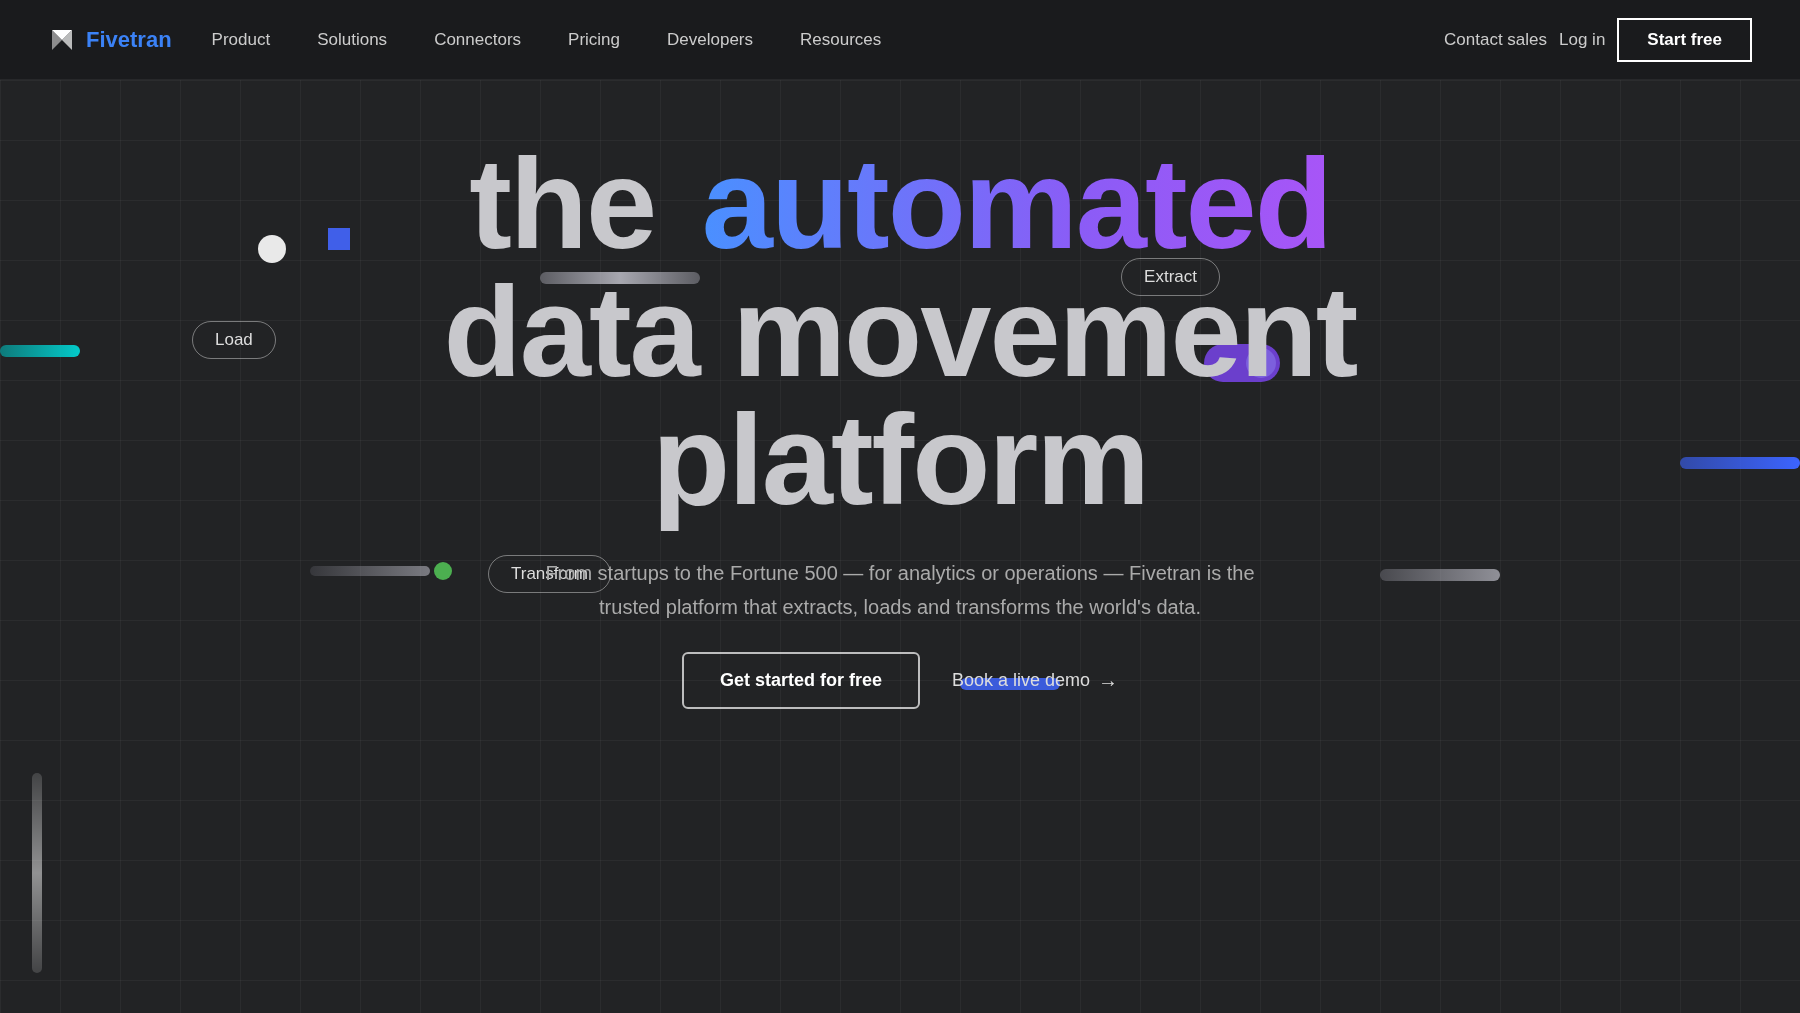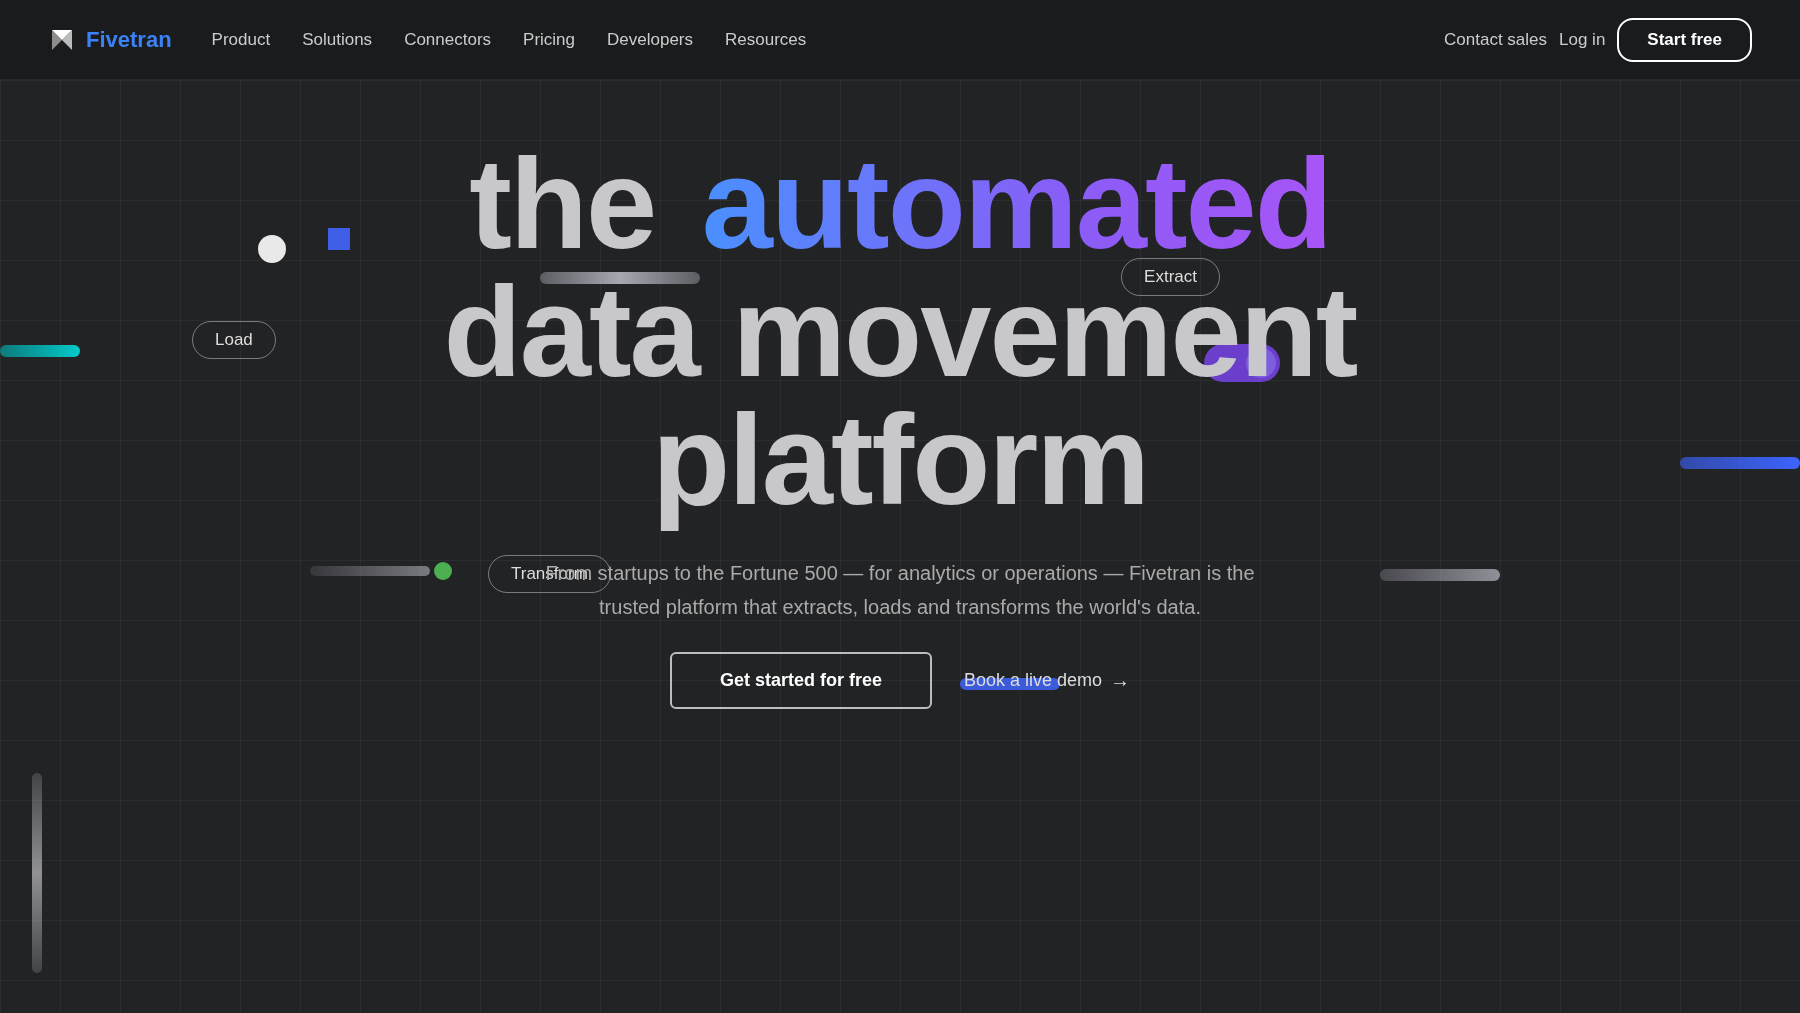--- a/index.html
+++ b/index.html
@@ -43,21 +43,21 @@
     }
 
     .logo-icon {
       width: 28px;
       height: 28px;
     }
 
     .nav-links {
       display: flex;
       align-items: flex-end;
-      gap: 32px;
+      gap: 47px;
       list-style: none;
     }
 
     .nav-links a {
       color: #ccc;
       text-decoration: none;
       font-size: 17px;
       font-weight: 400;
     }
 
@@ -71,21 +71,21 @@
       color: #ccc;
       text-decoration: none;
       font-size: 17px;
     }
 
     .btn-start-free {
       border: 2px solid #fff;
       color: #fff;
       background: transparent;
       padding: 10px 28px;
-      border-radius: 16px;
+      border-radius: 0;
       font-size: 17px;
       font-weight: 600;
       cursor: pointer;
     }
 
     
     .hero {
       position: relative;
       width: 100%;
       height: 933px;
@@ -206,21 +206,21 @@
       display: flex;
       align-items: center;
       justify-content: center;
       gap: 32px;
     }
 
     .btn-get-started {
       border: 2px solid rgba(255,255,255,0.7);
       color: #fff;
       background: transparent;
-      padding: 16px 48px;
+      padding: 16px 36px;
       border-radius: 6px;
       font-size: 18px;
       font-weight: 600;
       cursor: pointer;
     }
 
     .btn-demo {
       background: none;
       border: none;
       color: #ddd;

